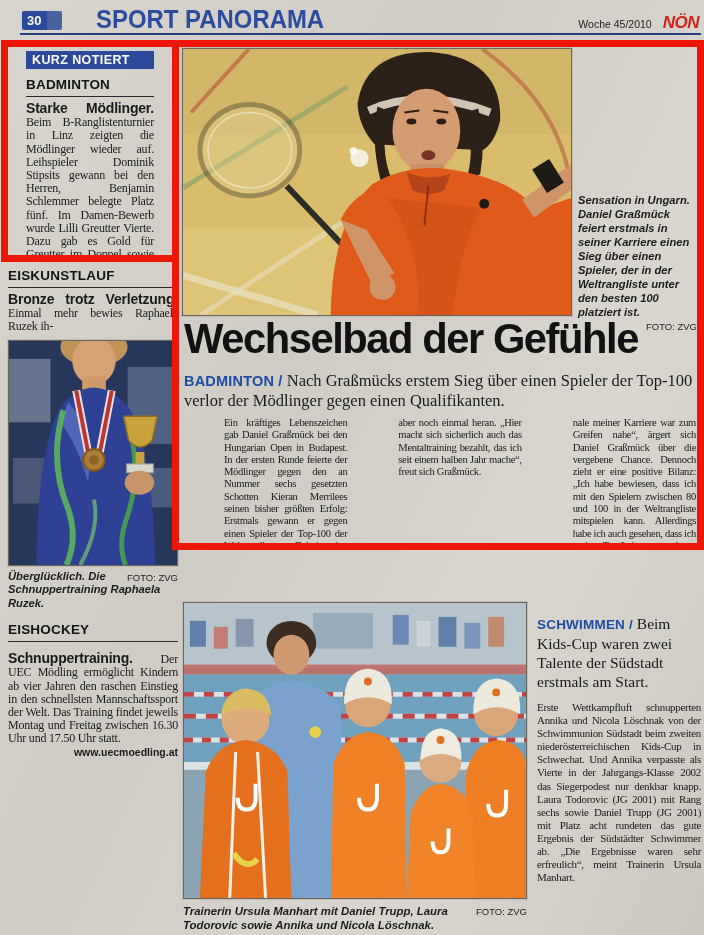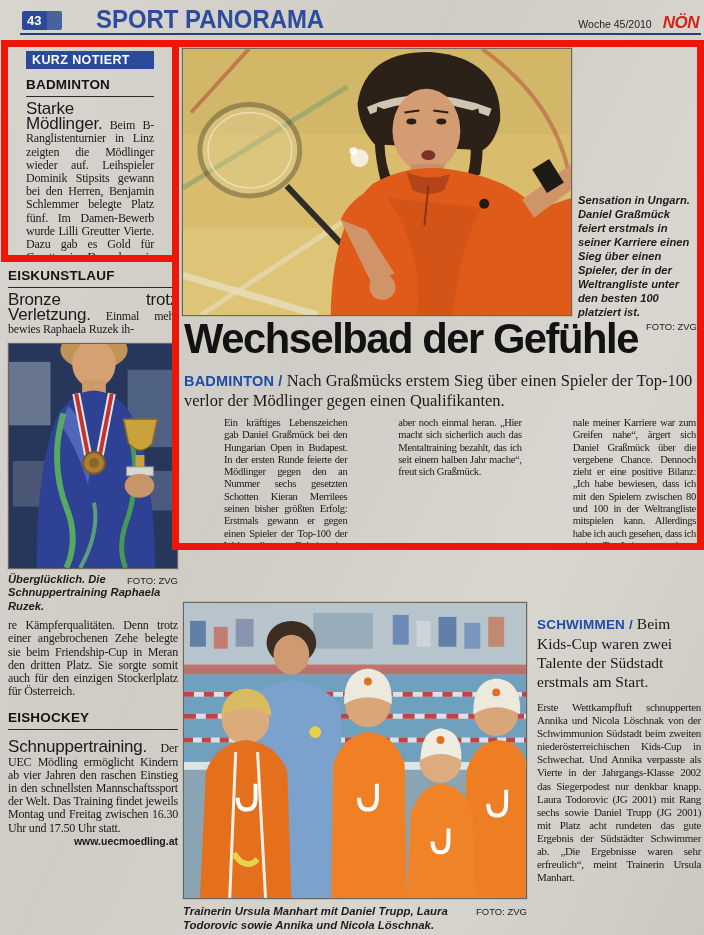--- a/index.html
+++ b/index.html
@@ -25,21 +25,21 @@
   .redbox { position:absolute; border:7px solid #ee1606; }
   .redbox-left  { left:1px;  top:40px; width:178px; height:222px; padding:4px 18px; overflow:hidden; }
   .redbox-main  { left:172px; top:40px; width:532px; height:510px; overflow:hidden; }
 
   
   .kicker-bar { background:#2b4a9c; color:#fff; font:bold 12.5px/18px "Liberation Sans", sans-serif;
     padding:0 6px; letter-spacing:0.4px; margin-bottom:5px; }
   .sec-h { font:bold 13.5px/16px "Liberation Sans", sans-serif; color:#141414;
     border-bottom:1.5px solid #2a2a2a; padding-bottom:3px; margin:8px 0 5px; letter-spacing:0.2px; }
   .nt { font-size:12px; line-height:13.2px; letter-spacing:-0.2px; text-align:justify; color:#1a1a1a; }
-  .lead { font-family:"Liberation Sans", sans-serif; font-weight:normal; font-size:17px; letter-spacing:-0.2px; }
+  .lead { font-family:"Liberation Sans", sans-serif; font-weight:bold; font-size:14px; letter-spacing:-0.2px; }
   .left-col { position:absolute; left:8px; top:268px; width:170px; }
   .left-col .sec-h:first-child { margin-top:0; }
   .photo { border:1px solid #6b675f; box-shadow:0 0 0 1px #c2beb5; background:#555; }
   .photo svg { display:block; width:100%; height:100%; }
   .skater-photo { width:170px; height:226px; margin:6px 0 4px; }
   .photo-cap { font:bold italic 11.2px/13.5px "Liberation Sans", sans-serif; color:#1c1c1c; margin-top:3px; }
   .credit { float:right; font:9.5px "Liberation Sans", sans-serif; font-style:normal; font-weight:normal; color:#222; margin-top:2px; }
   .mt6 { margin-top:6px; } .mt10 { margin-top:10px; } .mt12 { margin-top:12px; }
   .website { float:right; font:bold 10.5px "Liberation Sans", sans-serif; letter-spacing:0; }
 
@@ -67,21 +67,21 @@
   .swim-headline { font:400 26px/28px "Liberation Sans", sans-serif; letter-spacing:-0.5px; color:#202020; }
   .swim-standfirst { margin-top:8px; font-size:15.5px; line-height:19px; font-weight:500; color:#1a1a1a; }
   .swim-standfirst .sec-label { font-size:13.5px; }
   .swim-body { margin-top:10px; font-size:11px; line-height:13.1px; letter-spacing:-0.3px; text-align:justify; color:#1a1a1a; }
 </style>
 </head>
 <body>
 
 <div class="page">
 
-  <div class="pagenum"><span>43</span></div>
+  <div class="pagenum"><span>30</span></div>
   <div class="section-title">SPORT PANORAMA</div>
   <div class="mast-right">
     <span class="issue">Woche 45/2010</span><span class="brand">NÖN</span>
   </div>
   <div class="mast-rule"></div>
 
   <div class="redbox redbox-left">
     <div class="kicker-bar">KURZ NOTIERT</div>
     <div class="sec-h">BADMINTON</div>
     <p class="nt"><span class="lead">Starke Mödlinger.</span> <span>Beim B-Ranglistenturnier in Linz zeigten die Mödlinger wieder auf. Leihspieler Dominik Stipsits gewann bei den Herren, Benjamin Schlemmer belegte Platz fünf. Im Damen-Bewerb wurde Lilli Greutter Vierte. Dazu gab es Gold für Greutter im Doppel sowie Silber für Stöberl/Schlemmer im Herren-Doppel.</span></p>
@@ -112,21 +112,20 @@
         <path d="M104,50 L92,112" stroke="#c23333" stroke-width="4"></path>
         <circle cx="86" cy="120" r="11" fill="#ad7d35" stroke="#7d5a22" stroke-width="2"></circle>
         <circle cx="86" cy="120" r="5" fill="#8d6526"></circle>
         <path d="M116,76 L150,76 L145,100 Q133,114 121,100 Z" fill="#c9a23c" stroke="#8d6e23" stroke-width="1.5"></path>
         <rect x="128" y="112" width="9" height="12" fill="#c9a23c"></rect>
         <rect x="119" y="124" width="27" height="9" fill="#d8d8d0" stroke="#9a9a90" stroke-width="1"></rect>
         <ellipse cx="132" cy="143" rx="15" ry="12" fill="#c8946a"></ellipse>
       </svg>
     </div>
     <p class="photo-cap"><span class="credit">FOTO: ZVG</span><span>Überglücklich. Die Schnuppertraining Raphaela Ruzek.</span></p>
-    <p class="nt mt6">re Kämpferqualitäten. Denn trotz einer angebrochenen Zehe belegte sie beim Friendship-Cup in Meran den dritten Platz. Sie sorgte somit auch für den einzigen Stockerlplatz für Österreich.</p>
 
     <div class="sec-h mt12">EISHOCKEY</div>
     <p class="nt mt10"><span class="lead">Schnuppertraining.</span> <span>Der UEC Mödling ermöglicht Kindern ab vier Jahren den raschen Einstieg in den schnellsten Mannschaftssport der Welt. Das Training findet jeweils Montag und Freitag zwischen 16.30 Uhr und 17.50 Uhr statt.</span> <span class="website">www.uecmoedling.at</span></p>
   </div>
 
   <div class="redbox redbox-main">
     <div class="photo main-photo">
       <svg viewBox="0 0 389 268" preserveAspectRatio="none">
         <rect width="389" height="268" fill="#d9bd6d"></rect>
         <rect width="389" height="86" fill="#cdb267" opacity="0.6"></rect>

